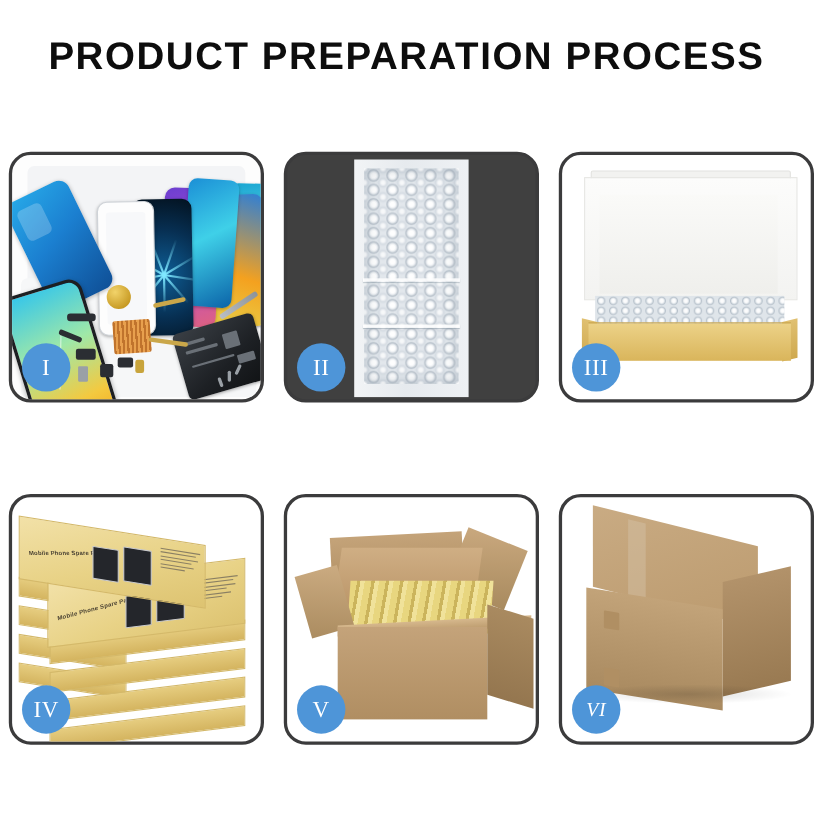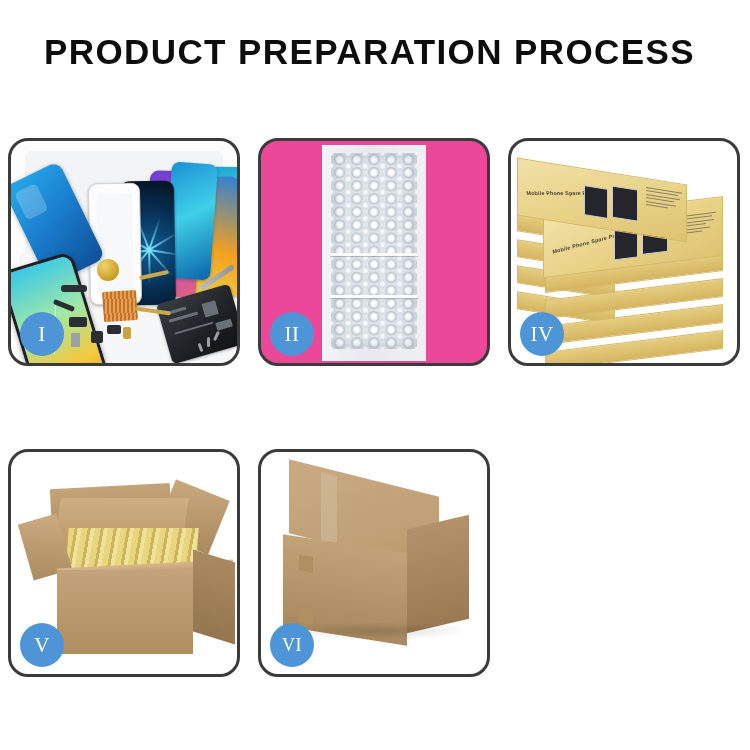--- a/index.html
+++ b/index.html
@@ -112,21 +112,21 @@
     background:radial-gradient(circle at 35% 30%,#f2d36a,#b8860b);
   }
   .part{position:absolute;background:#2b2e33;border-radius:2px;}
   .part.lt{background:#9aa0a6;}
   .part.gd{background:#c8a43c;}
   .flex{position:absolute;background:#caa74a;border-radius:2px;height:4px;}
   .screwdrv{position:absolute;width:40px;height:5px;border-radius:2px;
     background:linear-gradient(90deg,#b9bec4,#8d9399);transform:rotate(-34deg);}
 
   
-  .p2{background:#ec4899;}
+  .p2{background:#404040;}
   .wrapsheet{
     position:absolute;left:50%;top:4px;transform:translateX(-50%);
     width:104px;height:216px;background:linear-gradient(90deg,#f2f4f6,#e6eaee 45%,#eef1f4);
   }
   .bubbles{
     position:absolute;left:50%;top:12px;transform:translateX(-50%);
     width:86px;height:196px;border-radius:3px;
     background:#e2e7ec;
     background-image:
       radial-gradient(circle at 50% 50%, rgba(255,255,255,.95) 0 18%, rgba(255,255,255,.45) 30%, rgba(150,163,176,.55) 46%, rgba(255,255,255,0) 58%);
@@ -194,21 +194,21 @@
     background:repeating-linear-gradient(96deg,#e8d67f 0 6px,#cbb45c 6px 9px,#f0e29a 9px 13px);
     transform:skewX(-4deg);}
   .c5-front{position:absolute;left:46px;top:118px;width:136px;height:84px;
     background:linear-gradient(180deg,#c4a37a 0%,#b08e62 100%);}
   .c5-rightface{position:absolute;left:182px;top:104px;width:42px;height:82px;
     background:linear-gradient(180deg,#a98a60,#94764f);transform:skewY(17deg);}
   .c5-rim{position:absolute;left:46px;top:112px;width:176px;height:10px;
     background:linear-gradient(180deg,#d6b88d,#bb9a6c);transform:skewY(-3deg);}
 
   
-  .p6{background:#ffffff;}
+  .p6{background:#ffffff;font-style:italic;}
   .c6-top{position:absolute;left:28px;top:26px;width:150px;height:74px;
     background:linear-gradient(150deg,#c9ab83 0%,#bb9a6e 100%);
     transform:skewY(14deg);}
   .c6-front{position:absolute;left:22px;top:92px;width:124px;height:92px;
     background:linear-gradient(180deg,#c2a379 0%,#a98a60 100%);transform:skewY(9deg);}
   .c6-right{position:absolute;left:146px;top:70px;width:62px;height:104px;
     background:linear-gradient(180deg,#b2926a,#997a52);transform:skewY(-13deg);}
   .c6-tape{position:absolute;left:60px;top:22px;width:16px;height:92px;
     background:rgba(210,190,160,.55);transform:skewY(14deg) rotate(0deg);}
   .c6-tab{position:absolute;background:#b08f63;border-radius:1px;}
@@ -282,20 +282,32 @@
     <div class="panel p2">
       <div class="stage">
         <div class="wrapsheet"></div>
         <div class="bubbles"></div>
         <div class="seam" style="top:112px;"></div>
         <div class="seam" style="top:154px;"></div>
       </div>
       <div class="badge">II</div>
     </div>
 
+    <div class="panel p3">
+      <div class="stage">
+        <div class="m-lidback"></div>
+        <div class="m-lid"></div>
+        <div class="m-lid-in"></div>
+        <div class="m-bubble"></div>
+        <div class="m-flap-l"></div>
+        <div class="m-flap-r"></div>
+        <div class="m-body-front"></div>
+      </div>
+      <div class="badge">III</div>
+    </div>
 
     <div class="panel p4">
       <div class="stage">
         <div class="stack">
 
           <div class="kbox kside" style="left:0px;top:62px;width:96px;height:16px;transform:skewY(9deg);"></div>
           <div class="kbox kside" style="left:0px;top:88px;width:96px;height:16px;transform:skewY(9deg);"></div>
           <div class="kbox kside" style="left:0px;top:114px;width:96px;height:16px;transform:skewY(9deg);"></div>
           <div class="kbox kside" style="left:0px;top:140px;width:96px;height:16px;transform:skewY(9deg);"></div>
 

